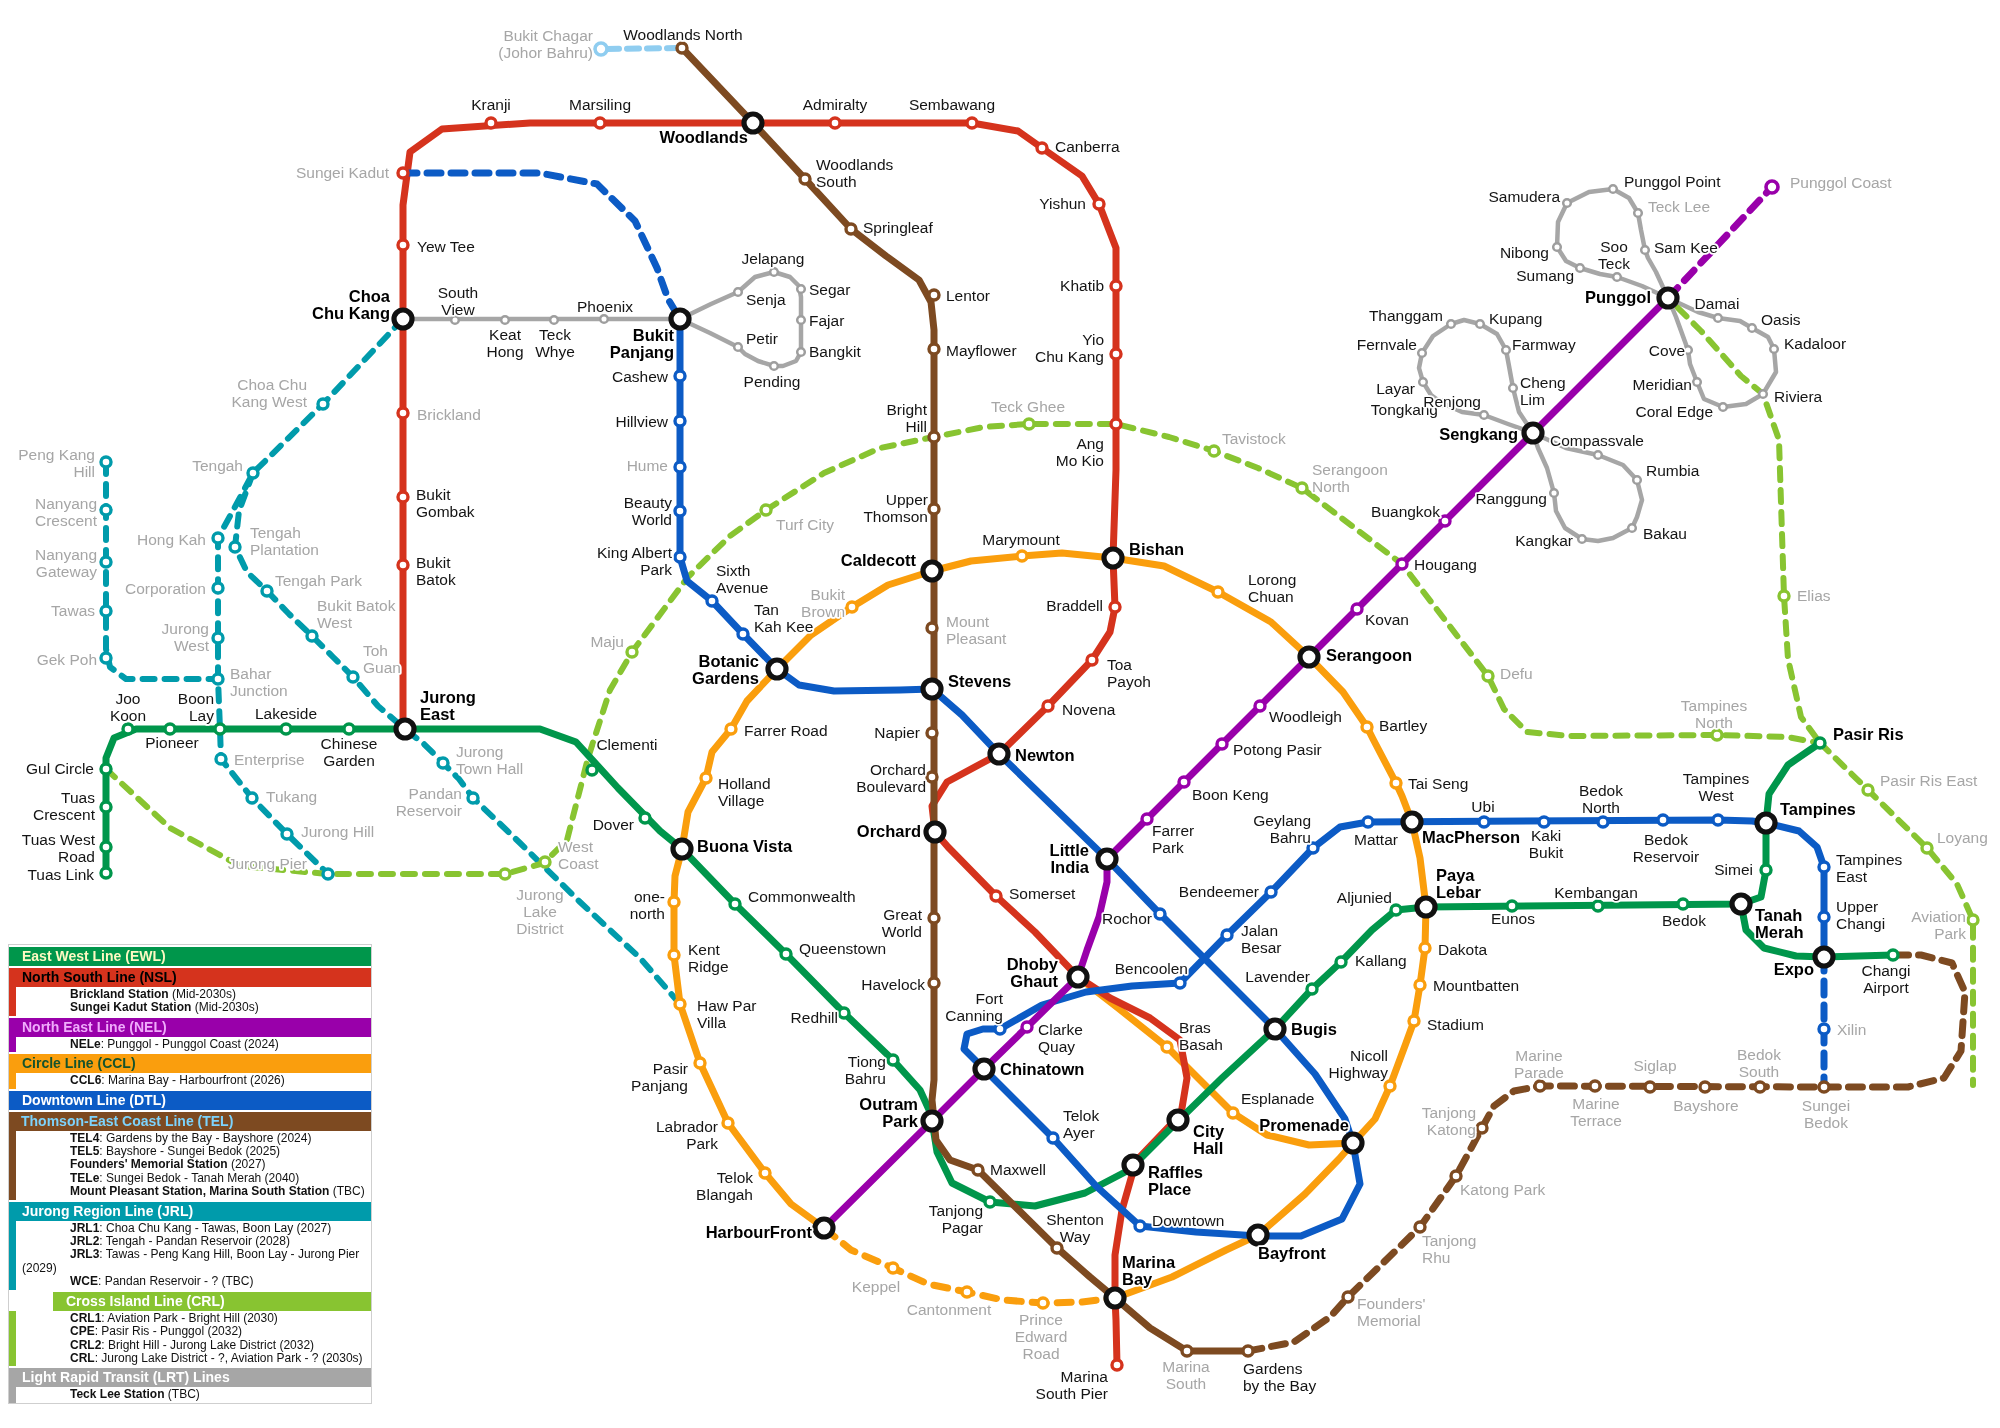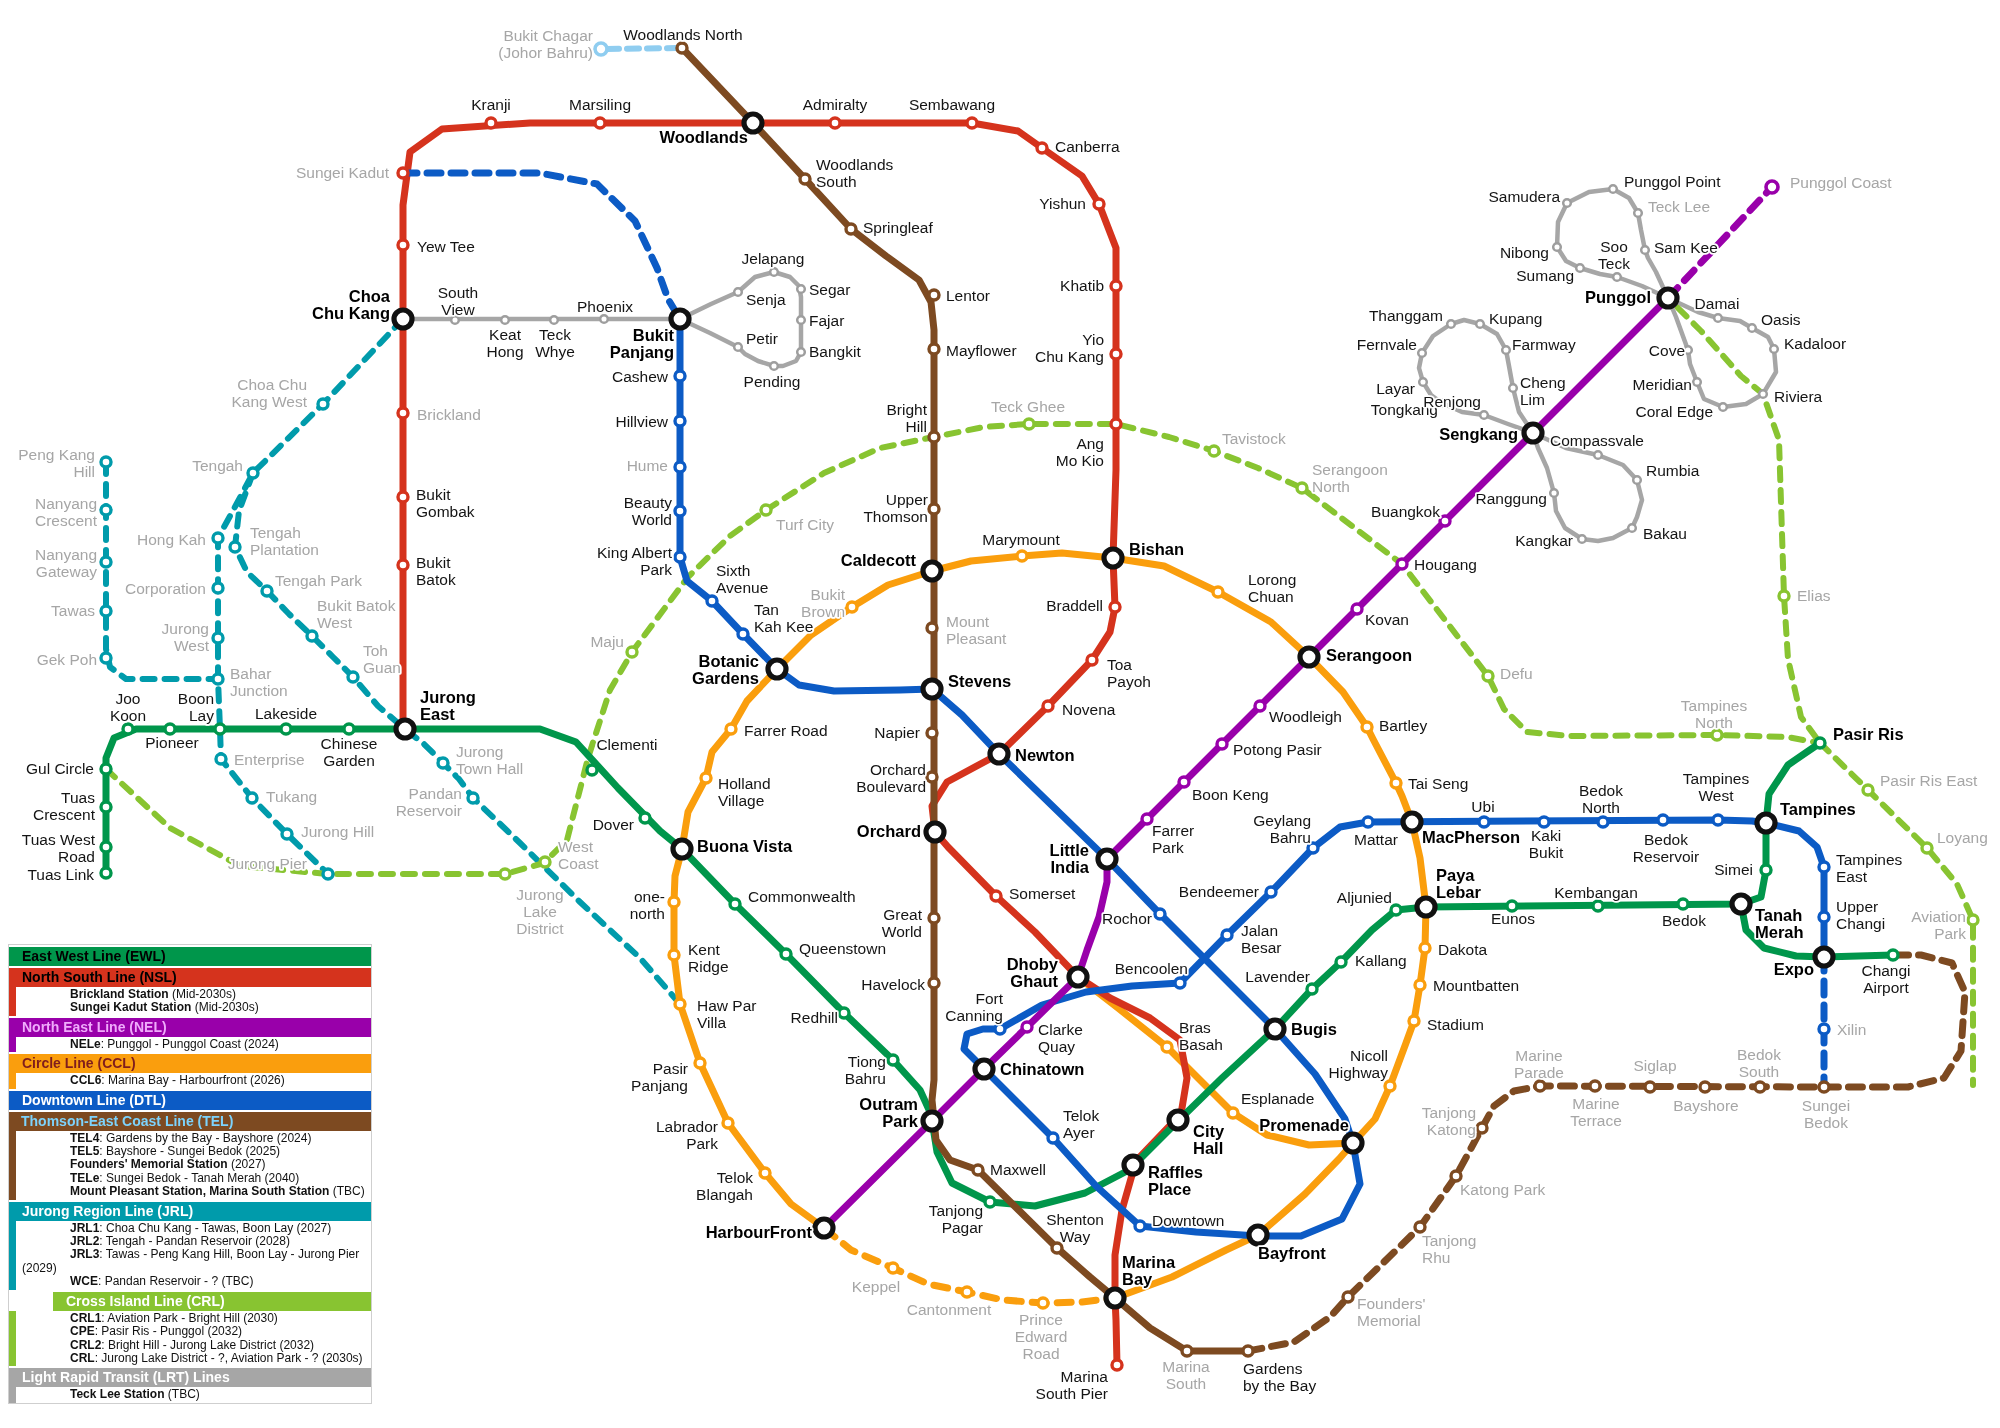--- a/index.html
+++ b/index.html
@@ -504,31 +504,31 @@
       <text x="1784" y="349" text-anchor="start" class="st-lbl s-n"><tspan x="1784" y="349">Kadaloor</tspan></text>
       <text x="1774" y="402" text-anchor="start" class="st-lbl s-n"><tspan x="1774" y="402">Riviera</tspan></text>
       <text x="1713" y="417" text-anchor="end" class="st-lbl s-n"><tspan x="1713" y="417">Coral Edge</tspan></text>
       <text x="1692" y="390" text-anchor="end" class="st-lbl s-n"><tspan x="1692" y="390">Meridian</tspan></text>
       <text x="1685" y="356" text-anchor="end" class="st-lbl s-n"><tspan x="1685" y="356">Cove</tspan></text>
       <text x="593" y="41" text-anchor="end" class="st-lbl s-g"><tspan x="593" y="41">Bukit Chagar</tspan><tspan x="593" y="58">(Johor Bahru)</tspan></text>
     </g>
   </svg>
 
 <div id="legend">
-    <div class="lg-head" style="background: rgb(0, 150, 75); color: #000000;">East West Line (EWL)</div>
+    <div class="lg-head" style="background: rgb(0, 150, 75); color: #fef9c3;">East West Line (EWL)</div>
     <div class="lg-head" style="background: rgb(213, 51, 29); color: #000000;">North South Line (NSL)</div>
     <div class="lg-items" style="border-left-color: rgb(213, 51, 29);">
       <div class="lg-item"><b>Brickland Station</b> (Mid-2030s)</div>
       <div class="lg-item"><b>Sungei Kadut Station</b> (Mid-2030s)</div>
     </div>
     <div class="lg-head" style="background: rgb(153, 0, 170); color: #f0abfc;">North East Line (NEL)</div>
     <div class="lg-items" style="border-left-color: rgb(153, 0, 170);">
       <div class="lg-item"><b>NELe</b>: Punggol - Punggol Coast (2024)</div>
     </div>
-    <div class="lg-head" style="background: rgb(250, 158, 13); color: #7f1d1d;">Circle Line (CCL)</div>
+    <div class="lg-head" style="background: rgb(250, 158, 13); color: #14532d;">Circle Line (CCL)</div>
     <div class="lg-items" style="border-left-color: rgb(250, 158, 13);">
       <div class="lg-item"><b>CCL6</b>: Marina Bay - Harbourfront (2026)</div>
     </div>
     <div class="lg-head" style="background: rgb(12, 91, 197); color: rgb(255, 255, 255);">Downtown Line (DTL)</div>
     <div class="lg-head" style="background: rgb(125, 74, 33); color: #7dd3fc; padding-left: 12px;">Thomson-East Coast Line (TEL)</div>
     <div class="lg-items" style="border-left-color: rgb(125, 74, 33);">
       <div class="lg-item"><b>TEL4</b>: Gardens by the Bay - Bayshore (2024)</div>
       <div class="lg-item"><b>TEL5</b>: Bayshore - Sungei Bedok (2025)</div>
       <div class="lg-item"><b>Founders' Memorial Station</b> (2027)</div>
       <div class="lg-item"><b>TELe</b>: Sungei Bedok - Tanah Merah (2040)</div>

